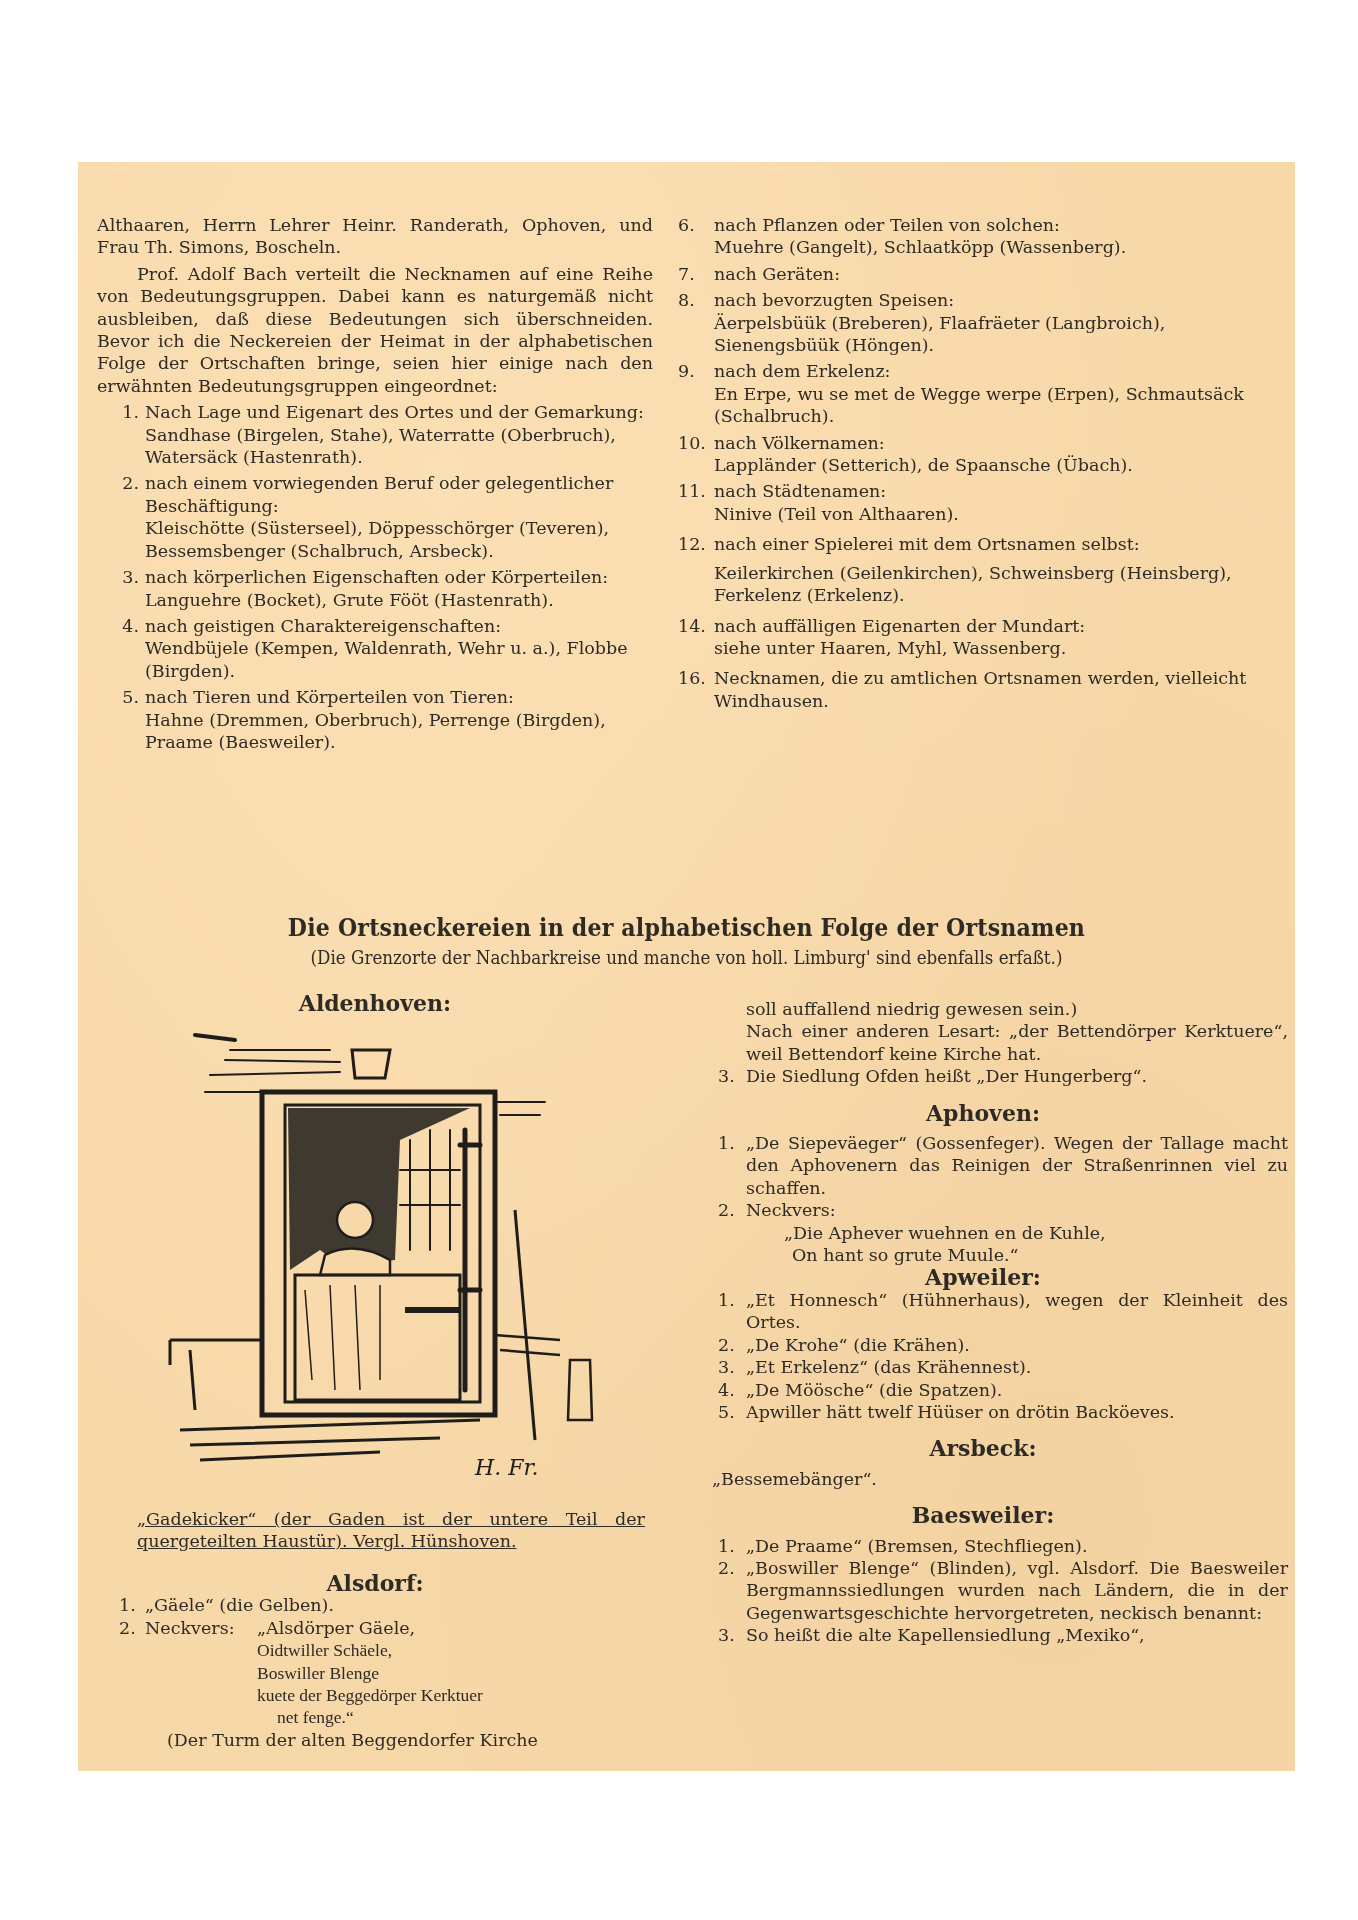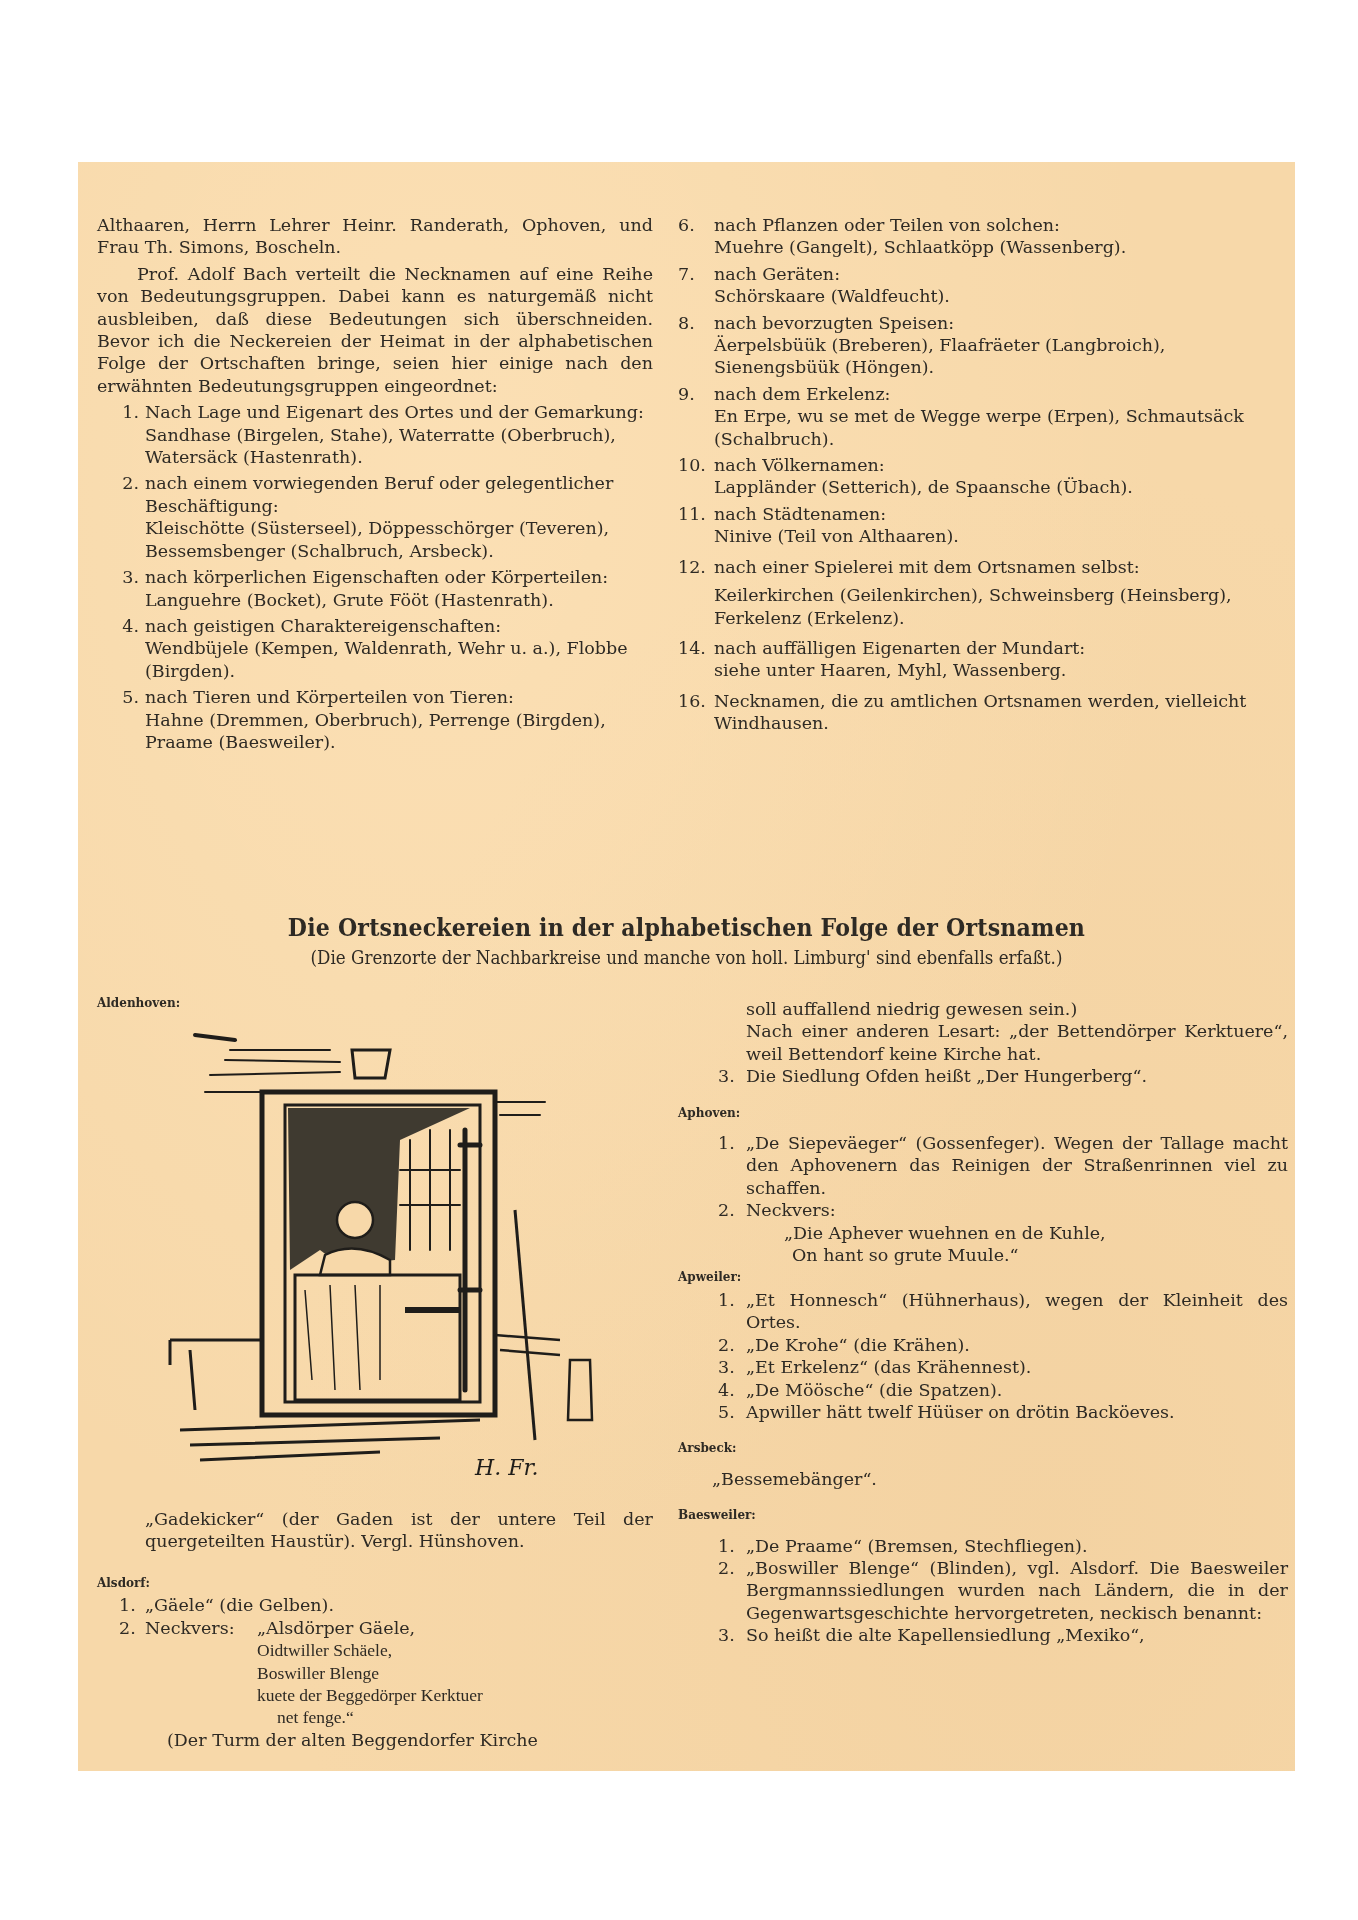--- a/index.html
+++ b/index.html
@@ -19,30 +19,30 @@
   .indent { text-indent: 40px; margin-top: 4px; }
   ol.groups { list-style: none; margin: 4px 0 0 0; padding: 0; }
   ol.groups li { position: relative; padding-left: 48px; margin-bottom: 4px; }
   ol.groups li .num { position: absolute; left: 0; width: 42px; text-align: right; }
   .right-top ol.groups li { padding-left: 36px; }
   .right-top ol.groups li .num { width: 30px; text-align: left; }
   .line { display: block; }
   .heading-block { position: absolute; left: 0; width: 1217px; top: 752px; text-align: center; }
   .main-heading { font-family: "DejaVu Serif", serif; font-weight: bold; font-size: 23.5px; letter-spacing: 0.2px; transform: scaleX(0.94); }
   .sub-heading { font-size: 19px; margin-top: 4px; transform: scaleX(0.88); }
-  .place { font-weight: bold; font-size: 12px; }
+  .place { font-weight: bold; font-size: 22px; text-align: center; }
   .bl { position: absolute; left: 19px; top: 830px; width: 556px; }
   .br { position: absolute; left: 600px; top: 836px; width: 610px; }
   .entry-list { list-style: none; padding: 0; margin: 0; }
   .entry-list li { position: relative; padding-left: 68px; }
   .entry-list li .num { position: absolute; left: 40px; }
   .plain-indent { padding-left: 48px; }
   .verse { padding-left: 106px; }
   .illustration { position: absolute; left: 62px; top: 858px; width: 480px; height: 480px; }
-  .caption { position: absolute; left: 19px; top: 1346px; width: 556px; }
+  .caption { position: absolute; left: 11px; top: 1346px; width: 556px; text-decoration: underline; }
   .alsdorf { position: absolute; left: 19px; top: 1410px; width: 556px; }
   .alsdorf .row { position: relative; padding-left: 48px; }
   .alsdorf .row .num { position: absolute; left: 22px; }
   .verse-block { padding-left: 160px; }
   .verse-block .vl { display: block; font-family: Liberation Serif, serif; }
   .gap { height: 14px; }
   .gap-s { height: 8px; }
 </style>
 </head>
 <body>
@@ -84,21 +84,20 @@
   <div class="col right-top">
     <ol class="groups" style="margin-top:0">
       <li>
           <span class="num">6.</span>
           <span class="line">nach Pflanzen oder Teilen von solchen:</span>
           <span class="line">Muehre (Gangelt), Schlaatköpp (Wassenberg).</span>
         </li>
       <li>
           <span class="num">7.</span>
           <span class="line">nach Geräten:</span>
-          <span class="line">Schörskaare (Waldfeucht).</span>
         </li>
       <li>
           <span class="num">8.</span>
           <span class="line">nach bevorzugten Speisen:</span>
           <span class="line">Äerpelsbüük (Breberen), Flaafräeter (Langbroich), Sienengsbüük (Höngen).</span>
         </li>
       <li>
           <span class="num">9.</span>
           <span class="line">nach dem Erkelenz:</span>
           <span class="line">En Erpe, wu se met de Wegge werpe (Erpen), Schmautsäck (Schalbruch).</span>

